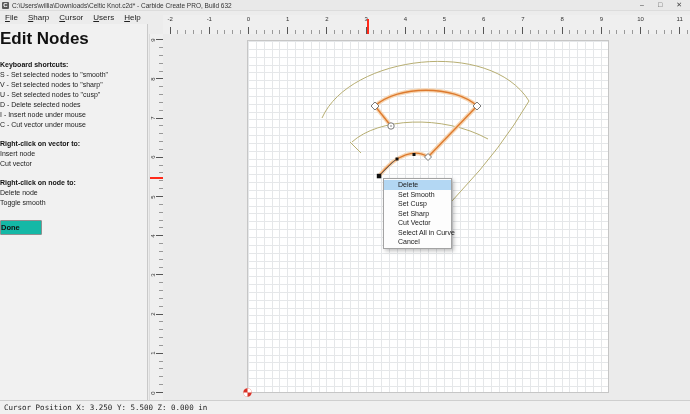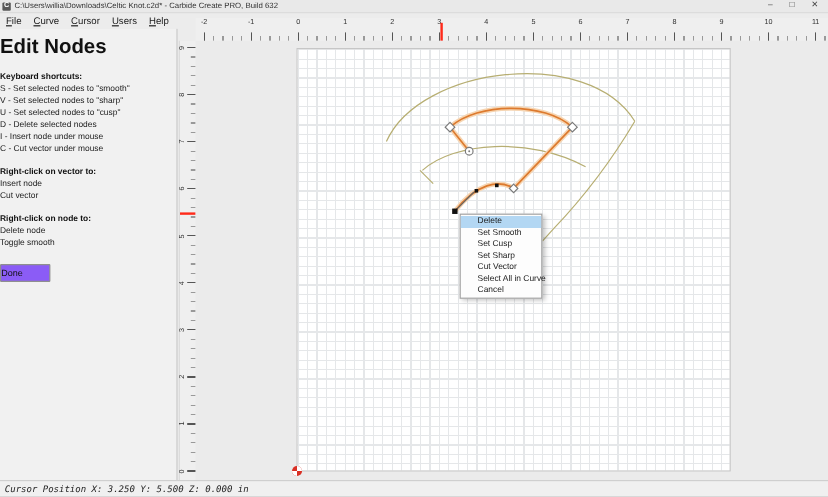--- a/index.html
+++ b/index.html
@@ -32,21 +32,21 @@
   
   #panel {
     position:absolute; left:0; top:24px; width:148px; height:376px;
     background:#f1f1f1; border-right:1px solid #c9c9c9; color:#111;
   }
   #panel-title { font-size:17px; font-weight:bold; margin-top:5px; }
   .p-head { font-size:7px; font-weight:bold; margin-top:12px; margin-bottom:3px; }
   .p-line { font-size:7px; margin-top:3px; color:#222; }
   #done-btn {
     margin-top:14px; display:inline-block; width:42px; height:15px; line-height:13px;
-    background:#8b5cf6; border:1px solid #8f8f8f; border-radius:1px; font-size:7.5px; color:#111;
+    background:#14b8a6; border:1px solid #8f8f8f; border-radius:1px; font-size:7.5px; color:#111;font-weight:bold;
   }
   
   #hruler {
     position:absolute; left:163px; top:15px; width:527px; height:19px; background:#efefef;
   }
   .hr-num { position:absolute; top:1px; transform:translateX(-50%); font-size:6px; color:#333; }
   #hruler .ticks-minor {
     position:absolute; left:0; right:0; bottom:0; height:4px;
     background:repeating-linear-gradient(to right, transparent 0 6.6px, #999 6.6px 7.6px, transparent 7.6px 7.84px);
   }
@@ -94,41 +94,41 @@
   .cm-item {
     height:9.5px; line-height:9.5px; font-size:7px; color:#1a1a1a;
     padding-left:14px; white-space:nowrap;
   }
   .cm-item.hl { background:#b3d7f3; }
   
   #statusbar {
     position:absolute; left:0; top:400px; width:690px; height:14px;
     background:#f0f0f0; border-top:1px solid #cfcfcf;
     font-family:"DejaVu Sans Mono", monospace; font-size:7.5px; color:#222;
-    line-height:13px; padding-left:4px;font-style:italic;
+    line-height:13px; padding-left:4px;
   }
 </style>
 </head>
 <body>
 
 <div id="window">
 
   <div id="titlebar">
     <div id="app-icon">C</div>
     <div id="title-text">C:\Users\willia\Downloads\Celtic Knot.c2d* - Carbide Create PRO, Build 632</div>
     <div id="win-controls">
         <span>–</span>
         <span>□</span>
         <span>✕</span>
       </div>
   </div>
 
   <div id="menubar">
       <span class="mb-item">File</span>
-      <span class="mb-item">Curve</span>
+      <span class="mb-item">Sharp</span>
       <span class="mb-item">Cursor</span>
       <span class="mb-item">Users</span>
       <span class="mb-item">Help</span>
     </div>
 
   <div id="panel">
     <div id="panel-title">Edit Nodes</div>
     <div id="panel-sections">
         <div class="p-head">Keyboard shortcuts:</div>
         <div class="p-line">S - Set selected nodes to "smooth"</div>

